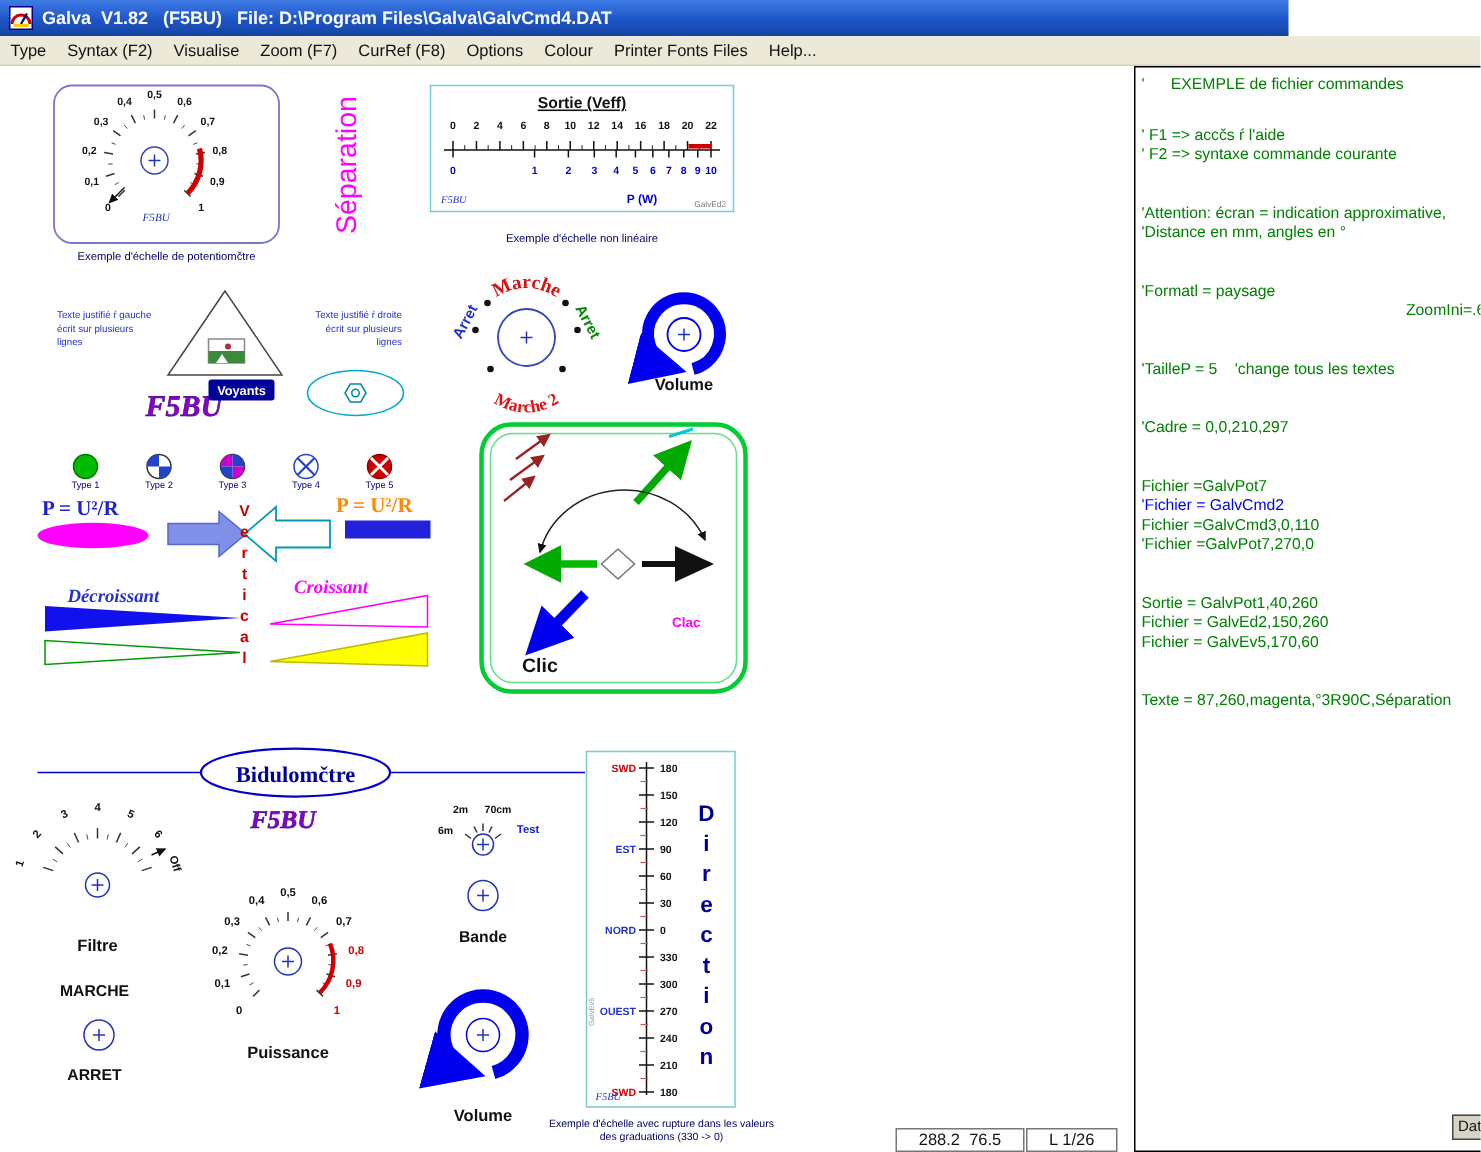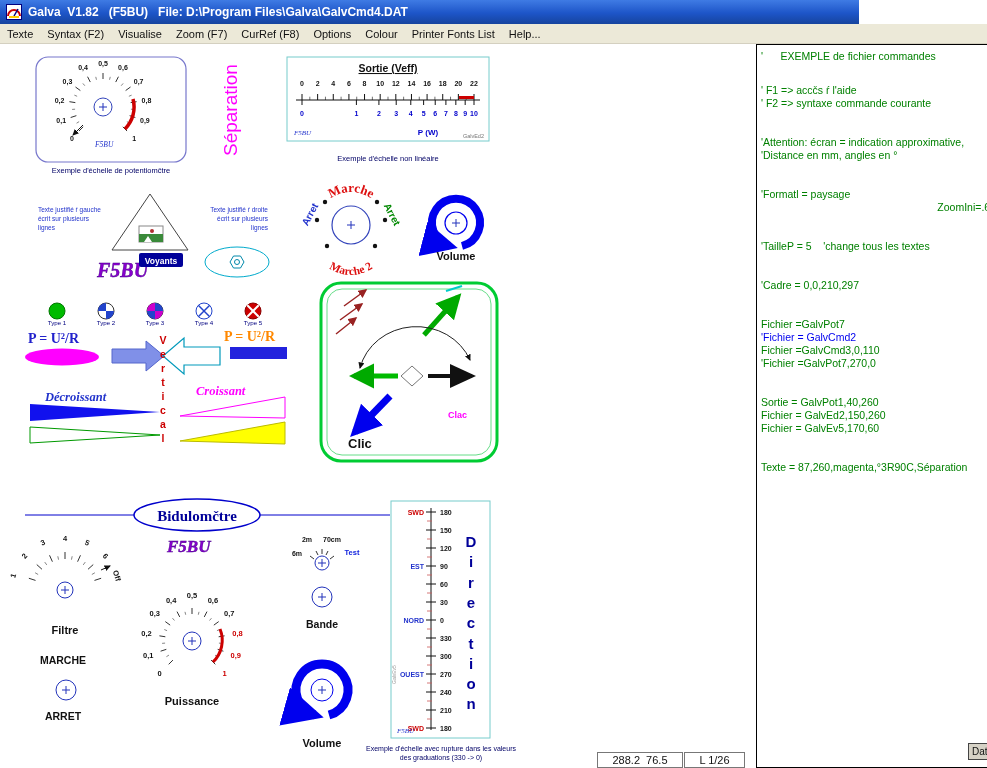--- a/index.html
+++ b/index.html
@@ -33,28 +33,28 @@
       <rect x="0.5" y="0.5" width="15" height="15" fill="#FFF" stroke="#000080"></rect>
       <path d="M2 12 A6 6 0 0 1 14 12" fill="none" stroke="#CC0000" stroke-width="2"></path>
       <line x1="8" y1="12" x2="12" y2="5" stroke="#000080" stroke-width="1.5"></line>
       <rect x="3" y="12" width="10" height="2" fill="#FFCC00"></rect>
     </svg>
   </span>
   <span class="title">Galva  V1.82   (F5BU)   File: D:\Program Files\Galva\GalvCmd4.DAT</span>
 </div>
 
 <div class="menubar">
-    <div class="menu-item">Texte</div>
+    <div class="menu-item">Type</div>
     <div class="menu-item">Syntax (F2)</div>
     <div class="menu-item">Visualise</div>
     <div class="menu-item">Zoom (F7)</div>
     <div class="menu-item">CurRef (F8)</div>
     <div class="menu-item">Options</div>
     <div class="menu-item">Colour</div>
-    <div class="menu-item">Printer Fonts List</div>
+    <div class="menu-item">Printer Fonts Files</div>
     <div class="menu-item">Help...</div>
   </div>
 
 <div class="canvas">
 <svg width="746" height="724" viewBox="0 0 746 724">
   <defs>
     <g id="crossg">
       <line x1="-4" y1="0" x2="4" y2="0" stroke="#2233BB" stroke-width="1"></line>
       <line x1="0" y1="-4" x2="0" y2="4" stroke="#2233BB" stroke-width="1"></line>
     </g>

